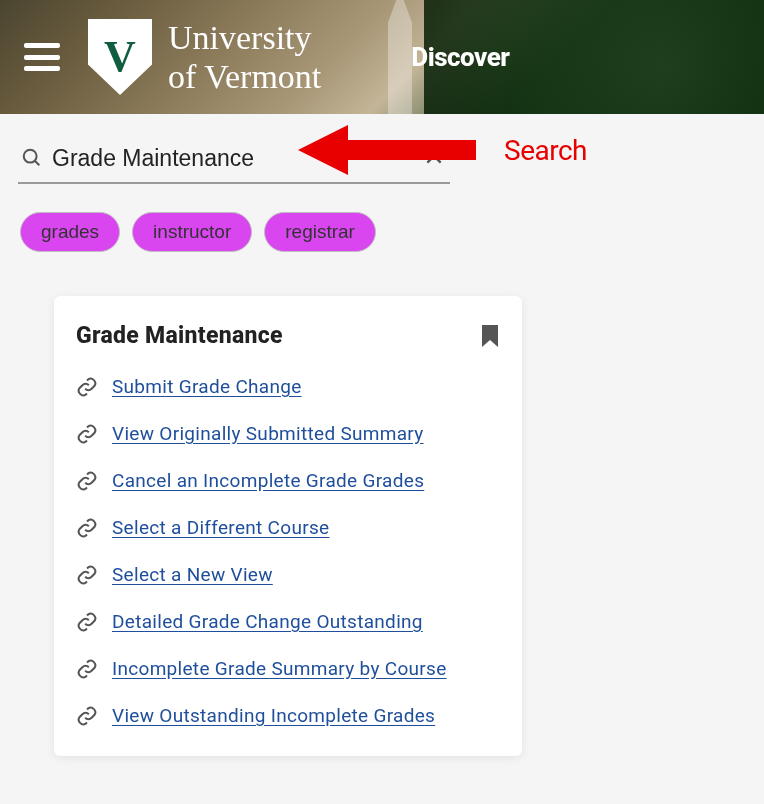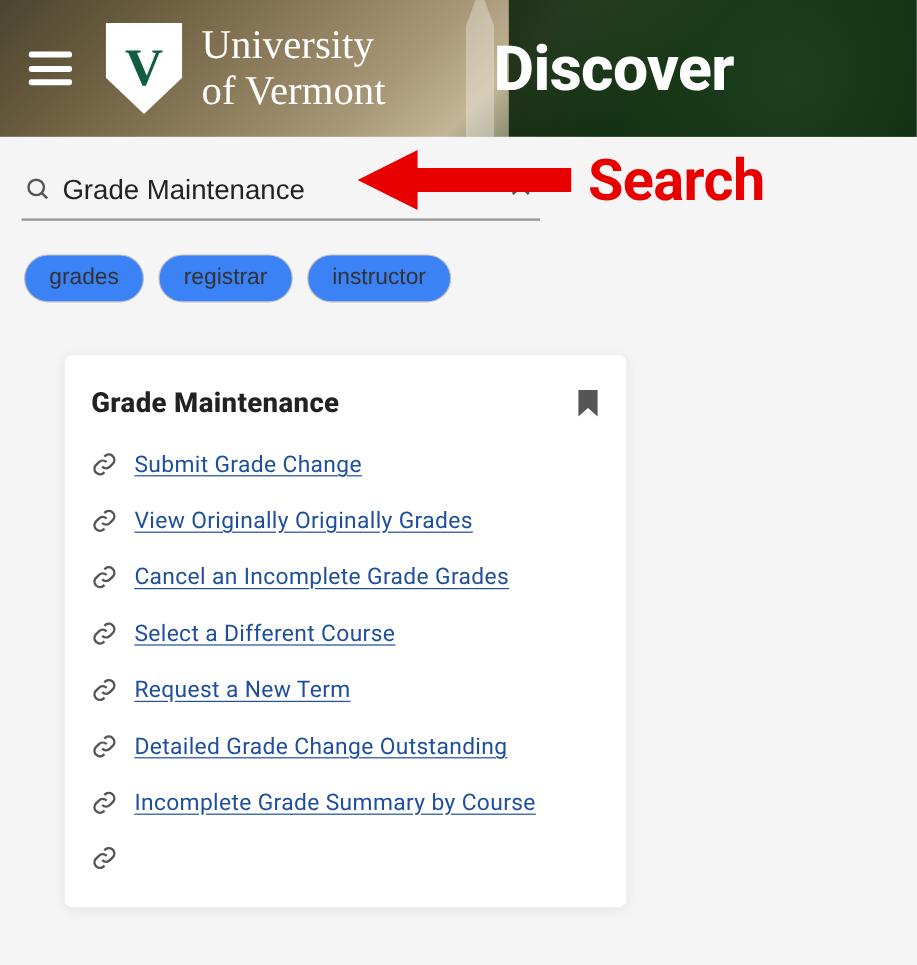--- a/index.html
+++ b/index.html
@@ -91,21 +91,21 @@
     font-size: 34px;
     line-height: 1.15;
     margin-left: 16px;
   }
   .wordmark .line1 { display:block; }
   .wordmark .line2 { display:block; }
 
   .discover {
     color: #fff;
     font-weight: 800;
-    font-size: 52px;
+    font-size: 26px;
     margin-left: 90px;
     z-index: 5;
     position: relative;
     letter-spacing: -0.5px;
     text-align: center;
   }
 
   
   .search-area {
     padding: 24px 18px 0 18px;
@@ -148,36 +148,36 @@
     top: 120px;
     left: 298px;
     display: flex;
     align-items: center;
     z-index: 20;
     pointer-events: none;
   }
   .arrow-svg { display:block; }
   .arrow-label {
     color: #e80000;
-    font-size: 48px;
-    font-weight: 700;
-    margin-left: 12px;
+    font-size: 28px;
+    font-weight: 400;
+    margin-left: 26px;
     letter-spacing: -0.5px;
   }
 
   
   .chips {
     display: flex;
     gap: 12px;
     margin-top: 28px;
     padding-left: 2px;
   }
   .chip {
     border: 1px solid #bfbfbf;
-    background: #3b82f6;
+    background: #d946ef;
     border-radius: 22px;
     padding: 8px 20px;
     font-size: 19px;
     color: #333;
     cursor: pointer;
   }
 
   
   .card {
     margin: 44px 0 0 36px;
@@ -291,22 +291,22 @@
     <button class="clear-btn">
       <svg width="20" height="20" viewBox="0 0 24 24" stroke="#555" stroke-width="2.8">
         <line x1="4" y1="4" x2="20" y2="20"></line>
         <line x1="20" y1="4" x2="4" y2="20"></line>
       </svg>
     </button>
   </div>
 
   <div class="chips">
     <button class="chip">grades</button>
+    <button class="chip">instructor</button>
     <button class="chip">registrar</button>
-    <button class="chip">instructor</button>
   </div>
 
   <div class="card">
     <div class="card-header">
       <div class="card-title">Grade Maintenance</div>
       <div class="bookmark">
         <svg width="20" height="24" viewBox="0 0 20 24">
           <path d="M2 1 H18 V23 L10 16 L2 23 Z" fill="#555"></path>
         </svg>
       </div>
@@ -323,21 +323,21 @@
           </div>
           <a class="link-text">Submit Grade Change</a>
         </div>
         <div class="link-row">
           <div class="link-icon">
             <svg width="22" height="22" viewBox="0 0 24 24" fill="none" stroke="#555" stroke-width="2.2">
                 <path d="M10 14a5 5 0 0 0 7 0l3-3a5 5 0 0 0-7-7l-1 1"></path>
                 <path d="M14 10a5 5 0 0 0-7 0l-3 3a5 5 0 0 0 7 7l1-1"></path>
               </svg>
           </div>
-          <a class="link-text">View Originally Originally Grades</a>
+          <a class="link-text">View Originally Submitted Summary</a>
         </div>
         <div class="link-row">
           <div class="link-icon">
             <svg width="22" height="22" viewBox="0 0 24 24" fill="none" stroke="#555" stroke-width="2.2">
                 <path d="M10 14a5 5 0 0 0 7 0l3-3a5 5 0 0 0-7-7l-1 1"></path>
                 <path d="M14 10a5 5 0 0 0-7 0l-3 3a5 5 0 0 0 7 7l1-1"></path>
               </svg>
           </div>
           <a class="link-text">Cancel an Incomplete Grade Grades</a>
         </div>
@@ -350,21 +350,21 @@
           </div>
           <a class="link-text">Select a Different Course</a>
         </div>
         <div class="link-row">
           <div class="link-icon">
             <svg width="22" height="22" viewBox="0 0 24 24" fill="none" stroke="#555" stroke-width="2.2">
                 <path d="M10 14a5 5 0 0 0 7 0l3-3a5 5 0 0 0-7-7l-1 1"></path>
                 <path d="M14 10a5 5 0 0 0-7 0l-3 3a5 5 0 0 0 7 7l1-1"></path>
               </svg>
           </div>
-          <a class="link-text">Request a New Term</a>
+          <a class="link-text">Select a New View</a>
         </div>
         <div class="link-row">
           <div class="link-icon">
             <svg width="22" height="22" viewBox="0 0 24 24" fill="none" stroke="#555" stroke-width="2.2">
                 <path d="M10 14a5 5 0 0 0 7 0l3-3a5 5 0 0 0-7-7l-1 1"></path>
                 <path d="M14 10a5 5 0 0 0-7 0l-3 3a5 5 0 0 0 7 7l1-1"></path>
               </svg>
           </div>
           <a class="link-text">Detailed Grade Change Outstanding</a>
         </div>
@@ -377,17 +377,18 @@
           </div>
           <a class="link-text">Incomplete Grade Summary by Course</a>
         </div>
         <div class="link-row">
           <div class="link-icon">
             <svg width="22" height="22" viewBox="0 0 24 24" fill="none" stroke="#555" stroke-width="2.2">
                 <path d="M10 14a5 5 0 0 0 7 0l3-3a5 5 0 0 0-7-7l-1 1"></path>
                 <path d="M14 10a5 5 0 0 0-7 0l-3 3a5 5 0 0 0 7 7l1-1"></path>
               </svg>
           </div>
+          <a class="link-text">View Outstanding Incomplete Grades</a>
         </div>
       </div>
     </div>
   </div>
 </div>
 
 </body></html>

